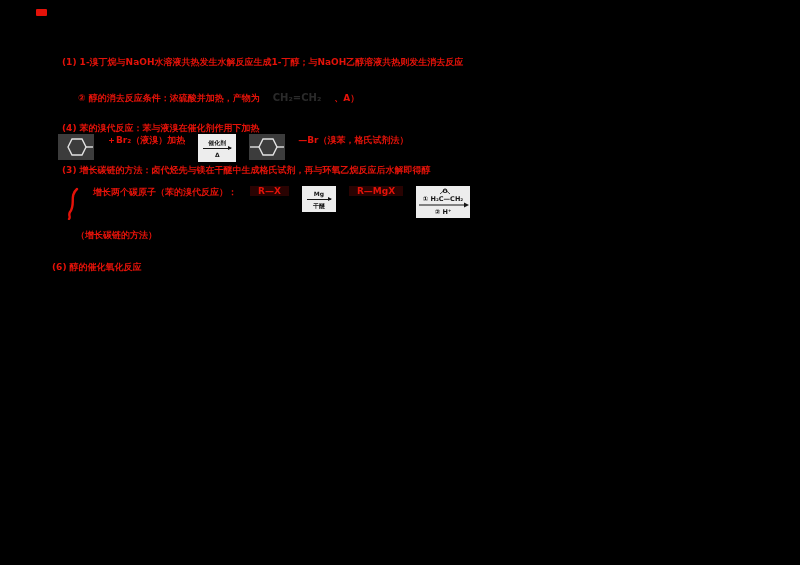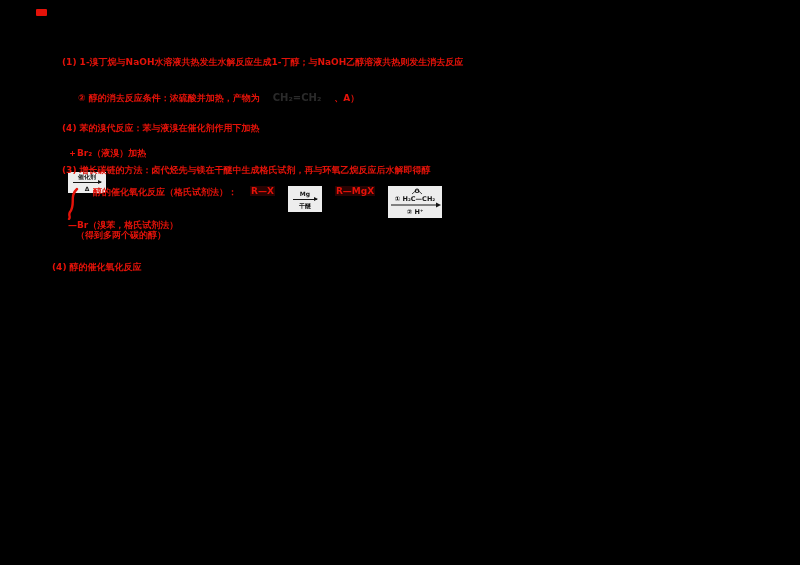--- a/index.html
+++ b/index.html
@@ -45,40 +45,40 @@
   .arrow-line{position:relative;height:1px;background:var(--ink);margin:2px 0;}
   .arrow-line:after{
     content:"";position:absolute;right:-1px;top:-2px;
     border-left:4px solid var(--ink);
     border-top:2.5px solid transparent;
     border-bottom:2.5px solid transparent;
   }
   .formula-red{
     color:var(--red);font-weight:bold;font-size:9px;white-space:nowrap;
     background:rgba(228,18,9,0.18);
-    padding:0 1px;
+    padding:0 8px;
   }
   svg text{font-family:"DejaVu Sans","Liberation Sans",sans-serif;}
 </style>
 </head>
 <body>
 
 <div class="abs pen-mark" style="left:36px;top:9px;"></div>
 
 <div class="abs red-line" style="left:62px;top:56px;">(1) 1-溴丁烷与NaOH水溶液共热发生水解反应生成1-丁醇；与NaOH乙醇溶液共热则发生消去反应</div>
 
 <div class="abs row" style="left:78px;top:92px;">
   <span class="red-line">② 醇的消去反应条件：浓硫酸并加热，产物为</span>
   <span class="black-frag">CH₂=CH₂</span>
   <span class="red-line">、A）</span>
 </div>
 
 <div class="abs red-line" style="left:62px;top:122px;">(4) 苯的溴代反应：苯与液溴在催化剂作用下加热</div>
 
-<div class="abs row" style="left:68px;top:134px;height:28px;flex-direction:column;">
+<div class="abs row" style="left:58px;top:134px;height:28px;">
   <svg width="36" height="26" viewBox="0 0 36 26">
     <rect x="0" y="0" width="36" height="26" fill="#3c3c3c"></rect>
     <polygon points="10,13 14,5 24,5 28,13 24,21 14,21" fill="none" stroke="#e2e2e2" stroke-width="1.4"></polygon>
     <line x1="28" y1="13" x2="35" y2="13" stroke="#e2e2e2" stroke-width="1.4"></line>
   </svg>
   <span class="red-line">＋Br₂（液溴）加热</span>
   <div class="cond-box" style="width:34px;height:26px;padding:1px 2px;">
     <span class="t">催化剂</span>
     <div class="arrow-line" style="width:28px;"></div>
     <span class="t">Δ</span>
@@ -91,35 +91,35 @@
   </svg>
   <span class="red-line">—Br（溴苯，格氏试剂法）</span>
 </div>
 
 <div class="abs red-line" style="left:62px;top:164px;">(3) 增长碳链的方法：卤代烃先与镁在干醚中生成格氏试剂，再与环氧乙烷反应后水解即得醇</div>
 
 <div class="abs row" style="left:66px;top:186px;height:34px;">
   <svg width="14" height="34" viewBox="0 0 14 34">
     <path d="M11,3 C3,10 10,18 4,26 C2,29 5,31 3,33" fill="none" stroke="#e41209" stroke-width="2.4" stroke-linecap="round"></path>
   </svg>
-  <span class="red-line">醇的催化氧化反应（格氏试剂法）：</span>
+  <span class="red-line">增长两个碳原子（苯的溴代反应）：</span>
   <span class="formula-red">R—X</span>
   <div class="cond-box" style="width:30px;height:24px;padding:1px 2px;">
     <span class="t">Mg</span>
     <div class="arrow-line" style="width:24px;"></div>
     <span class="t">干醚</span>
   </div>
   <span class="formula-red">R—MgX</span>
   <svg width="54" height="32" viewBox="0 0 54 32">
     <rect x="0" y="0" width="54" height="32" fill="#ededed"></rect>
     <text x="29" y="7" font-size="6" font-weight="bold" fill="#151515" text-anchor="middle">O</text>
     <line x1="24" y1="8" x2="29" y2="3.5" stroke="#151515" stroke-width="0.8"></line>
     <line x1="34" y1="8" x2="29" y2="3.5" stroke="#151515" stroke-width="0.8"></line>
     <text x="27" y="15" font-size="6.5" font-weight="bold" fill="#151515" text-anchor="middle">① H₂C—CH₂</text>
     <line x1="3" y1="19" x2="48" y2="19" stroke="#151515" stroke-width="1"></line>
     <polygon points="48,16.5 53,19 48,21.5" fill="#151515"></polygon>
     <text x="27" y="28" font-size="6.5" font-weight="bold" fill="#151515" text-anchor="middle">② H⁺</text>
   </svg>
 </div>
 
-<div class="abs red-line" style="left:76px;top:229px;">（得到多两个碳的醇）</div>
+<div class="abs red-line" style="left:76px;top:229px;">（增长碳链的方法）</div>
 
-<div class="abs red-line" style="left:52px;top:261px;">(4) 醇的催化氧化反应</div>
+<div class="abs red-line" style="left:52px;top:261px;">(6) 醇的催化氧化反应</div>
 
 </body></html>

